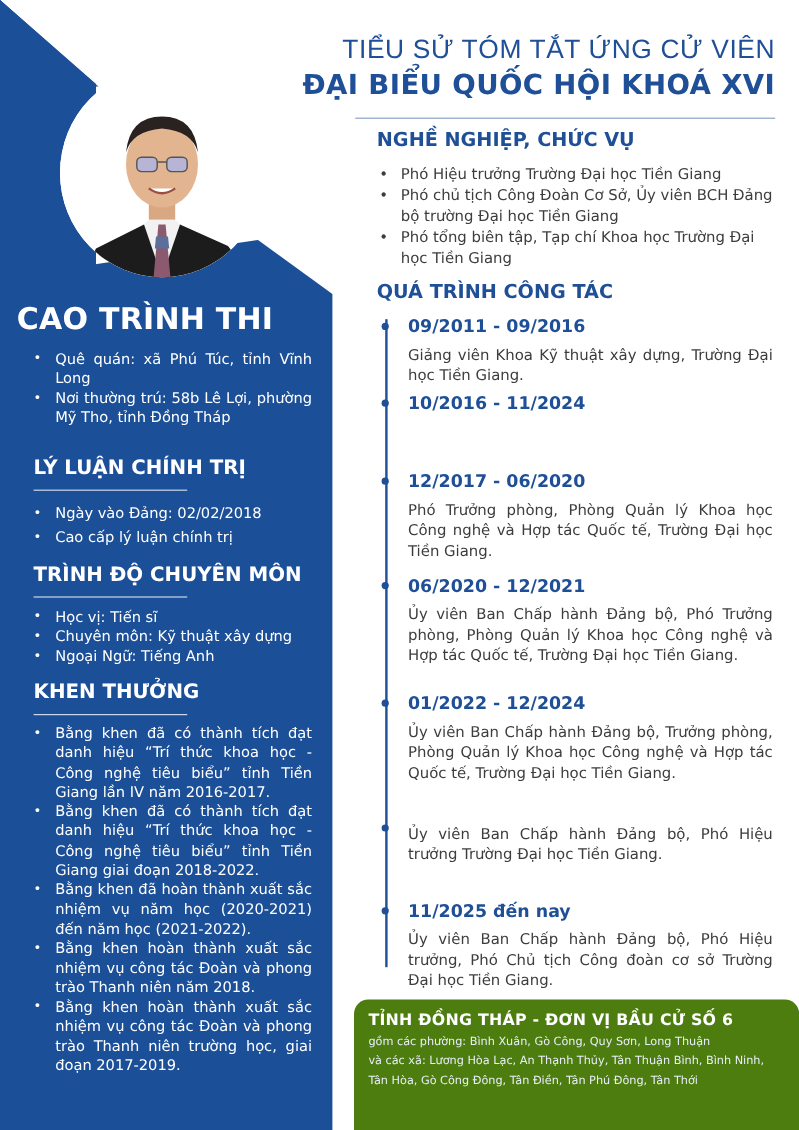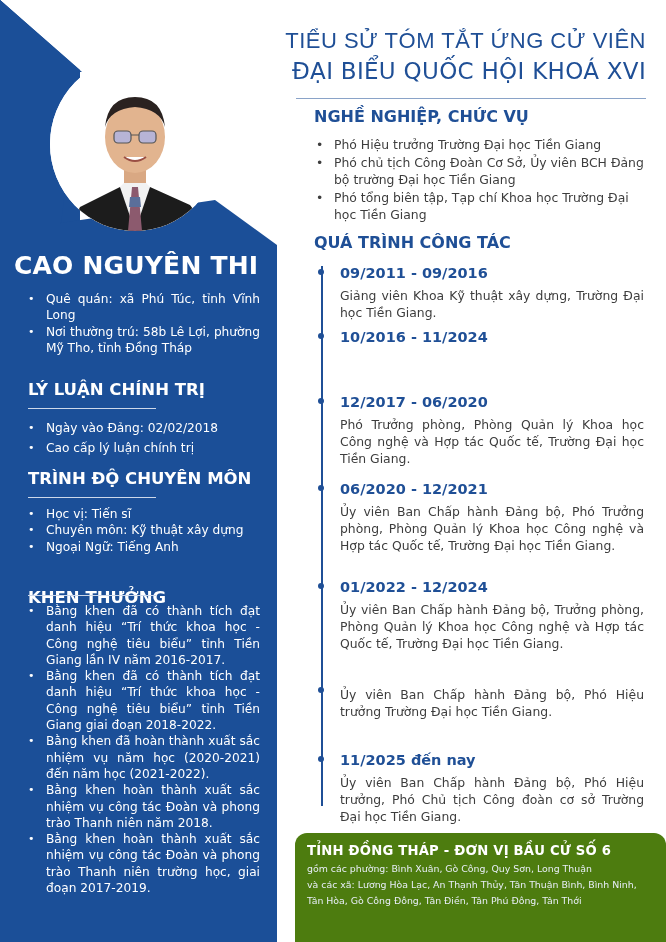--- a/index.html
+++ b/index.html
@@ -25,21 +25,21 @@
   .left-col ul { list-style: none; }
   .left-col li { position: relative; padding-left: 22px; font-size: 12.2px; line-height: 16.3px; text-align: justify; }
   .left-col li::before { content: "•"; position: absolute; left: 4px; top: 0; font-size: 11px; }
   .sec-title-l {
     position: absolute; left: 28px; color: #ffffff; font-weight: bold; font-size: 16.5px;
   }
   .sec-rule { position: absolute; left: 28px; width: 128px; height: 1px; background: #cdd8ea; }
 
   
   .h1 { position: absolute; right: 20px; top: 28px; color: #1f4f96; font-size: 22px; letter-spacing: 0.5px; font-family: "Liberation Sans", sans-serif; }
-  .h2 { position: absolute; right: 20px; top: 58px; color: #1f4f96; font-size: 23px; font-weight: normal; letter-spacing: 0.3px; font-family: "DejaVu Sans", sans-serif; }
+  .h2 { position: absolute; right: 20px; top: 58px; color: #1f4f96; font-size: 23px; font-weight: bold; letter-spacing: 0.3px; font-family: "DejaVu Sans", sans-serif; }
   .h-rule { position: absolute; left: 296px; top: 98px; width: 350px; height: 1px; background: #8aa3c8; }
 
   .sec-title-r { position: absolute; left: 314px; color: #1f4f96; font-weight: bold; font-size: 16px; }
 
   .right-list { position: absolute; left: 308px; width: 345px; }
   .right-list li { list-style: none; position: relative; padding-left: 26px; font-size: 12.4px; line-height: 17.5px; color: #3d3d3d; }
   .right-list li::before { content: "•"; position: absolute; left: 8px; top: 0; }
 
   .timeline-line { position: absolute; left: 321px; top: 266px; width: 1.5px; height: 540px; background: #1f4f96; }
   .tl-item { position: absolute; left: 314px; width: 330px; }
@@ -88,21 +88,21 @@
     <path d="M55,70 Q58,40 85,40 Q112,40 115,70 Q110,52 85,50 Q60,52 55,70 Z" fill="#2a2220"></path>
 
     <rect x="64" y="74" width="17" height="12" rx="4" fill="#b7b4d6" stroke="#555" stroke-width="1.2"></rect>
     <rect x="89" y="74" width="17" height="12" rx="4" fill="#b7b4d6" stroke="#555" stroke-width="1.2"></rect>
     <line x1="81" y1="78" x2="89" y2="78" stroke="#555" stroke-width="1.2"></line>
 
     <path d="M74,100 Q85,108 96,100" stroke="#9a4f44" stroke-width="2" fill="#fff"></path>
   </svg>
 </div>
 
-<div class="name">CAO NGUYÊN THI</div>
+<div class="name">CAO TRÌNH THI</div>
 
 <div class="left-col" style="top:291px;">
   <ul>
     <li>Quê quán: xã Phú Túc, tỉnh Vĩnh Long</li>
     <li>Nơi thường trú: 58b Lê Lợi, phường Mỹ Tho, tỉnh Đồng Tháp</li>
   </ul>
 </div>
 
 <div class="sec-title-l" style="top:380px;">LÝ LUẬN CHÍNH TRỊ</div>
 <div class="sec-rule" style="top:408px;"></div>
@@ -116,21 +116,21 @@
 <div class="sec-title-l" style="top:469px;">TRÌNH ĐỘ CHUYÊN MÔN</div>
 <div class="sec-rule" style="top:497px;"></div>
 <div class="left-col" style="top:506px;">
   <ul>
     <li>Học vị: Tiến sĩ</li>
     <li>Chuyên môn: Kỹ thuật xây dựng</li>
     <li>Ngoại Ngữ: Tiếng Anh</li>
   </ul>
 </div>
 
-<div class="sec-title-l" style="top:588px;">KHEN THƯỞNG</div>
+<div class="sec-title-l" style="top:567px;">KHEN THƯỞNG</div>
 <div class="sec-rule" style="top:595px;"></div>
 <div class="left-col" style="top:603px;">
   <ul>
     <li>Bằng khen đã có thành tích đạt danh hiệu “Trí thức khoa học - Công nghệ tiêu biểu” tỉnh Tiền Giang lần IV năm 2016-2017.</li>
     <li>Bằng khen đã có thành tích đạt danh hiệu “Trí thức khoa học - Công nghệ tiêu biểu” tỉnh Tiền Giang giai đoạn 2018-2022.</li>
     <li>Bằng khen đã hoàn thành xuất sắc nhiệm vụ năm học (2020-2021) đến năm học (2021-2022).</li>
     <li>Bằng khen hoàn thành xuất sắc nhiệm vụ công tác Đoàn và phong trào Thanh niên năm 2018.</li>
     <li>Bằng khen hoàn thành xuất sắc nhiệm vụ công tác Đoàn và phong trào Thanh niên trường học, giai đoạn 2017-2019.</li>
   </ul>
 </div>

